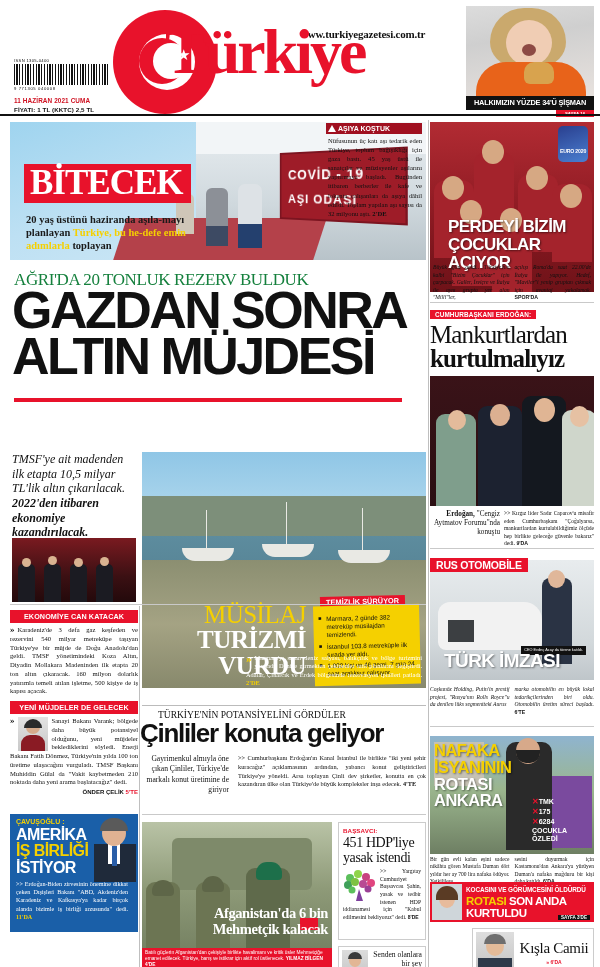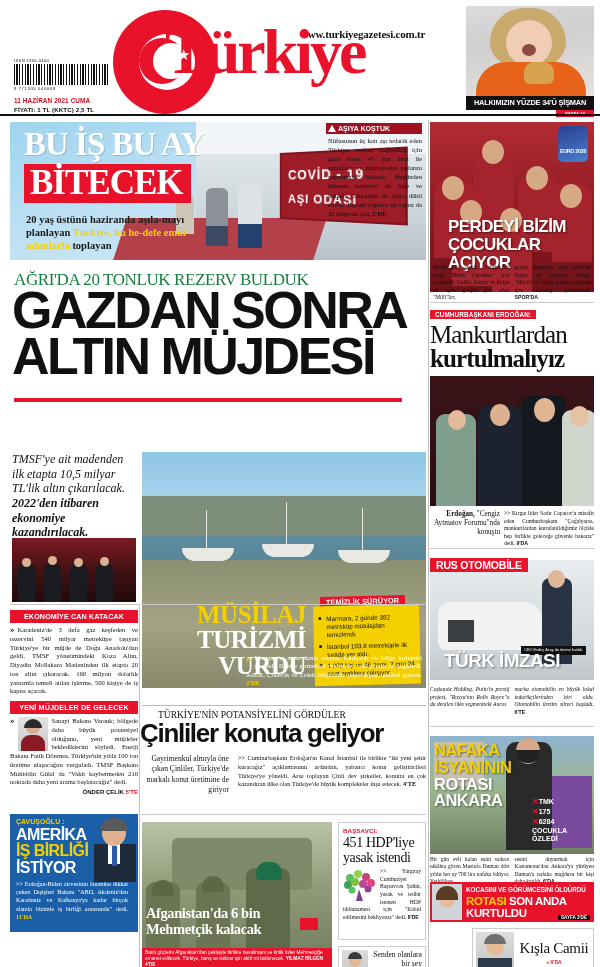--- a/index.html
+++ b/index.html
@@ -111,21 +111,21 @@
   .leadphoto .sfig{position:absolute;bottom:0;width:17px;height:38px;background:#1b1b22;border-radius:5px 5px 0 0;}
   .leadphoto .shead{position:absolute;width:9px;height:9px;border-radius:50%;background:#d9b391;}
   .center-photo { position:absolute; left:142px; top:332px; width:284px; height:236px;
     background: linear-gradient(180deg,#8fc6e6 0%, #b6dbee 32%, #7aa7b8 55%, #5c7f8e 100%); overflow:hidden;}
   .center-photo .hill{position:absolute;left:0;top:44px;width:284px;height:40px;background:#7d8f7a;}
   .center-photo .sea{position:absolute;left:0;top:84px;width:284px;height:152px;background:linear-gradient(180deg,#5d8c9e 0%,#466e7e 100%);}
   .center-photo .slime{position:absolute;left:0;top:108px;width:284px;height:128px;background:linear-gradient(180deg,#8e8f6f 0%,#a9a583 50%,#8b8a6b 100%); opacity:.95;}
   .center-photo .boat{position:absolute;width:52px;height:13px;background:#e9e9e4;border-radius:0 0 16px 16px;}
   .center-photo .mast{position:absolute;width:1px;background:#e9e9e4;}
   .musilaj { position:absolute; left:146px; top:482px; width:160px; text-align:right;}
-  .musilaj .m1{font-family:"Liberation Serif", serif; font-weight:bold; font-size:25px; color:#f5d000; line-height:1; letter-spacing:-.5px;}
+  .musilaj .m1{font-family:"Liberation Serif", serif; font-weight:normal; font-size:25px; color:#f5d000; line-height:1; letter-spacing:-.5px;}
   .musilaj .m2{font-family:"Liberation Serif", serif; font-weight:bold; font-size:25px; color:#fff; line-height:1.05; letter-spacing:-.5px;}
   .musilaj .m3{font-family:"Liberation Serif", serif; font-weight:bold; font-size:25px; color:#fff; line-height:1.05; letter-spacing:-.5px;}
   .temizlik { position:absolute; left:314px; top:485px; width:106px;}
   .temizlik-tag { position:absolute; left:6px; top:-9px; background:#e8122b; color:#fff; padding:1px 6px;
     font-family:"Liberation Sans",sans-serif; font-weight:bold; font-size:7.4px; transform:rotate(-1.5deg);}
   .temizlik-box { background:#f5d000; padding:9px 5px 5px 5px; transform:rotate(-1.5deg);
     font-family:"Liberation Sans",sans-serif; font-size:6.3px; line-height:1.3; color:#111;}
   .temizlik-box li{list-style:none; margin-bottom:3px; padding-left:8px; position:relative;}
   .temizlik-box li::before{content:"\25A0"; position:absolute; left:0; top:0; font-size:5.5px;}
   .musilaj-sum { position:absolute; left:246px; top:534px; width:176px; color:#fff;
@@ -173,21 +173,21 @@
   .cav-photo .tie{position:absolute;left:20px;top:28px;width:5px;height:20px;background:#2a5ea8;}
 
   
   .afgan { position:absolute; left:142px; top:702px; width:190px; height:148px;
     background:linear-gradient(180deg,#b9c3a6 0%,#8e9a78 45%,#6e7a5c 100%); overflow:hidden;}
   .afgan .veh{position:absolute;left:30px;top:16px;width:140px;height:52px;background:#7e8a6a;border-radius:6px;}
   .afgan .sol{position:absolute;bottom:18px;width:34px;height:70px;background:#6c7553;border-radius:9px 9px 0 0;}
   .afgan .helm{position:absolute;width:22px;height:16px;border-radius:11px 11px 4px 4px;background:#5e6648;}
   .afgan .flag{position:absolute;right:14px;bottom:40px;width:18px;height:12px;background:#e8122b;}
   .afgan-hl{ position:absolute; left:146px; top:786px; width:182px; color:#fff;
-    font-family:"Liberation Serif", serif; font-weight:bold; font-size:14.5px; line-height:1.08; letter-spacing:-.4px;}
+    font-family:"Liberation Serif", serif; font-weight:bold; font-size:14.5px; line-height:1.08; letter-spacing:-.4px;text-align:right;}
   .afgan-cap{ position:absolute; left:142px; top:828px; width:190px; background:#e8122b; color:#fff;
     font-family:"Liberation Sans",sans-serif; font-size:4.8px; line-height:1.3; padding:2px 3px;}
   .afgan-cap .pg{font-weight:bold;}
 
   
   .hdp { position:absolute; left:338px; top:702px; width:88px; height:118px; border:1px solid #ccc; padding:4px;}
   .hdp-tag{ font-family:"Liberation Sans",sans-serif; font-weight:bold; font-size:6.2px; color:#e8122b; letter-spacing:.1px;}
   .hdp-hl{ font-family:"Liberation Serif", serif; font-size:14px; line-height:1.05; color:#111; margin-top:2px; letter-spacing:-.4px;}
   .hdp-body{ font-family:"Liberation Serif", serif; font-size:5.6px; line-height:1.35; color:#111; margin-top:3px; text-align:justify;}
   .hdp-logo{ float:left; width:34px; height:34px; margin:1px 3px 1px 0; position:relative;}
@@ -327,21 +327,20 @@
       <div class="floor"></div>
       <div class="p3"></div>
         <div class="p1"></div>
         <div class="p1b"></div>
       <div class="p2"></div>
         <div class="p2b"></div>
       <div class="sign">
         <div class="sign-t1">COVİD - 19</div>
         <div class="sign-t2">AŞI ODASI</div>
       </div>
-      <div class="hl1">BU İŞ BU AY</div>
       <div class="hl2box">
         <span class="hl2">BİTECEK</span>
       </div>
       <div class="bannersub">
         <span>20 yaş üstünü haziranda aşıla-mayı planlayan </span><span class="hi">Türkiye, bu he-defe emin adımlarla</span><span> toplayan</span>
       </div>
     </div>
     <div class="asiya-tag">AŞIYA KOŞTUK</div>
     <div class="asiya-body">
       <span>Nüfusunun üç katı aşı tedarik eden Türkiye, toplum bağışıklığı için gaza bastı. 45 yaş üstü ile sanatçılar ve müzisyenler aşılarını yaptırmaya başladı. Bugünden itibaren berberler ile kafe ve lokanta çalışanları da aşıya dâhil edildi. Toplam yapılan aşı sayısı da 32 milyonu aştı.</span>

